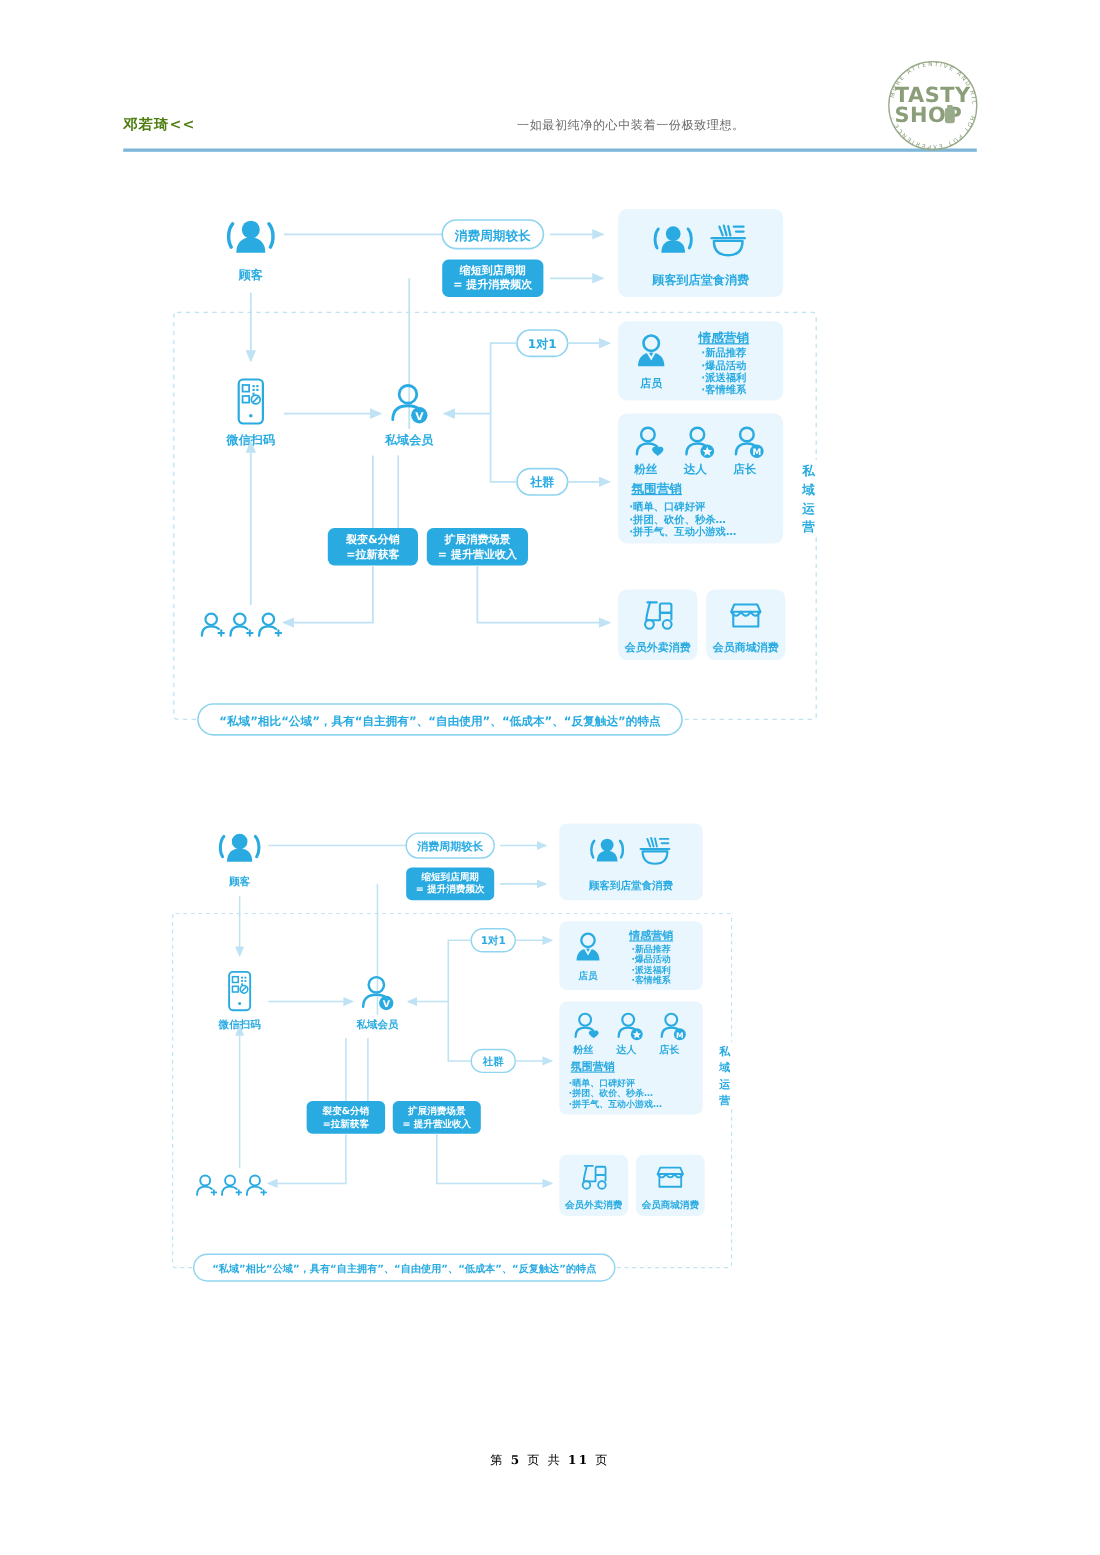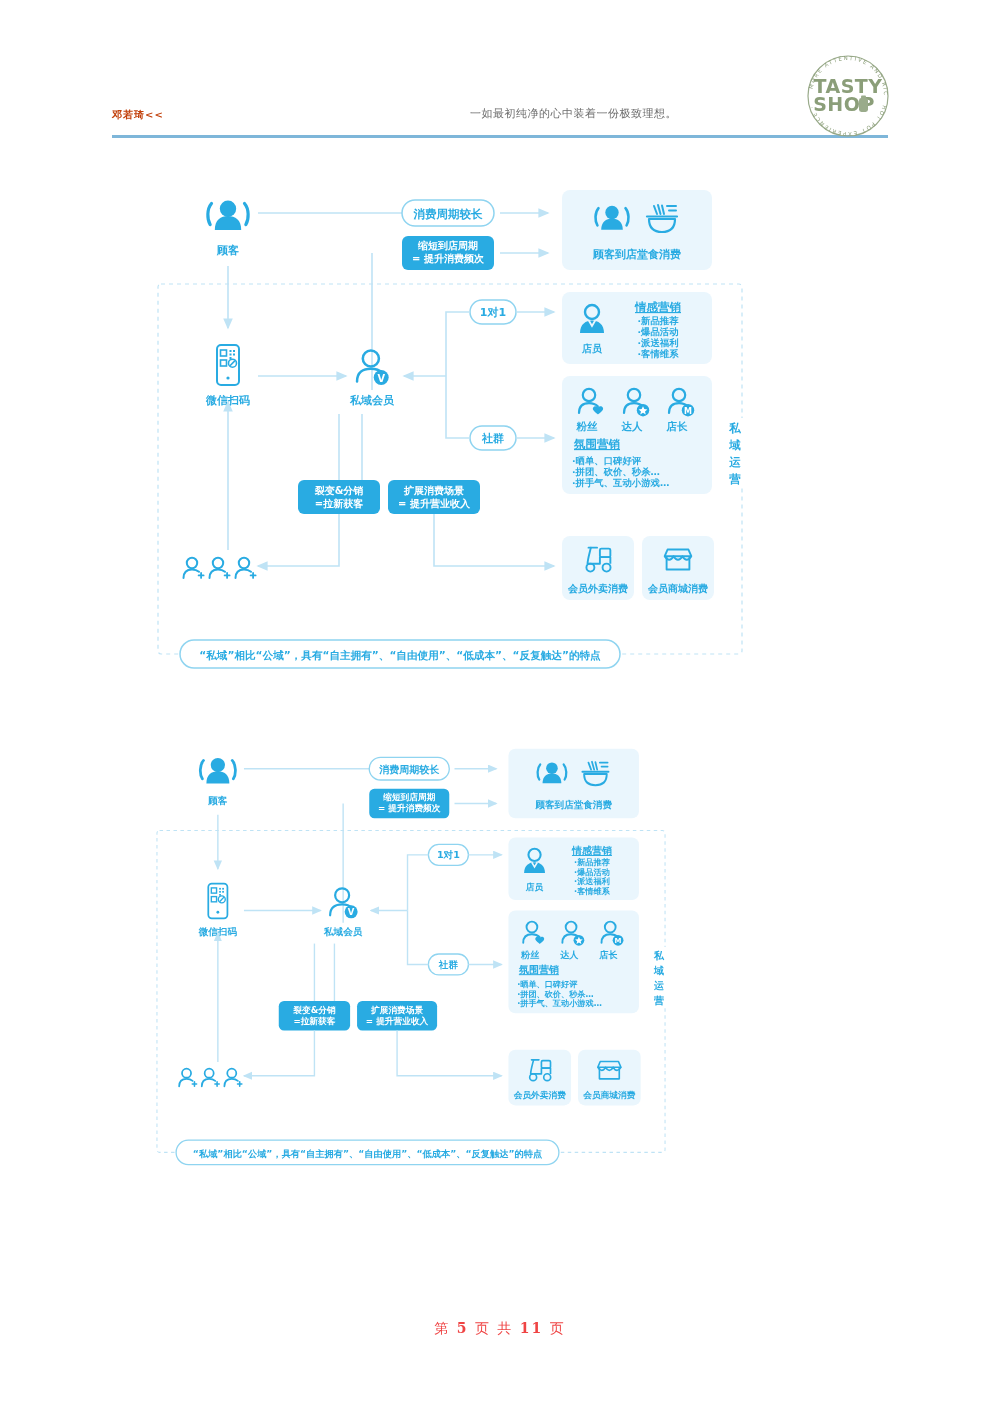--- a/index.html
+++ b/index.html
@@ -11,21 +11,21 @@
     overflow: hidden;
   }
 
   
   .page-header {
     position: absolute; left: 112px; top: 60px; width: 776px; height: 78px;
   }
   .hdr-author {
     position: absolute; left: 0; bottom: 16px;
     font-family: "DejaVu Serif", "Liberation Serif", serif;
-    font-size: 10px; font-weight: bold; color: #c2410c; letter-spacing: 1px; text-align: center;
+    font-size: 13px; font-weight: bold; color: #4d7c0f; letter-spacing: 1px; text-align: center;
   }
   .hdr-slogan {
     position: absolute; left: 358px; bottom: 17px;
     font-size: 11px; color: #6b6b6b; letter-spacing: 0.5px;
   }
   .hdr-rule {
     position: absolute; left: 0; bottom: 0; width: 776px; height: 3px;
     background: #7eb6d9;
   }
   .brand-logo {
@@ -36,21 +36,21 @@
 
   
   .diagram { position: absolute; }
   .diagram svg { display: block; overflow: visible; }
 
   
   .page-footer {
     position: absolute; left: 0; top: 1320px; width: 1000px;
     text-align: center;
     font-family: "DejaVu Serif", "Liberation Serif", serif;
-    font-size: 14px; color: #ef4444; letter-spacing: 2px;
+    font-size: 11px; color: #000000; letter-spacing: 2px;
   }
   .page-footer b { font-weight: bold; }
 </style>
 </head>
 <body>
 
 <div class="page-header">
   <div class="hdr-author">邓若琦&lt;&lt;</div>
   <div class="hdr-slogan">一如最初纯净的心中装着一份极致理想。</div>
   <div class="hdr-rule"></div>

